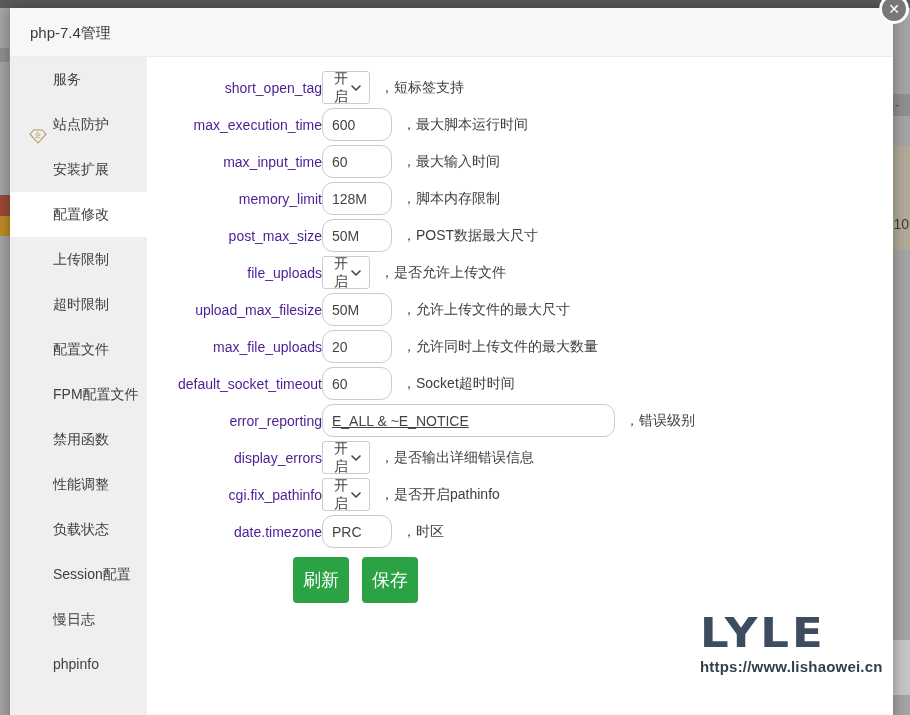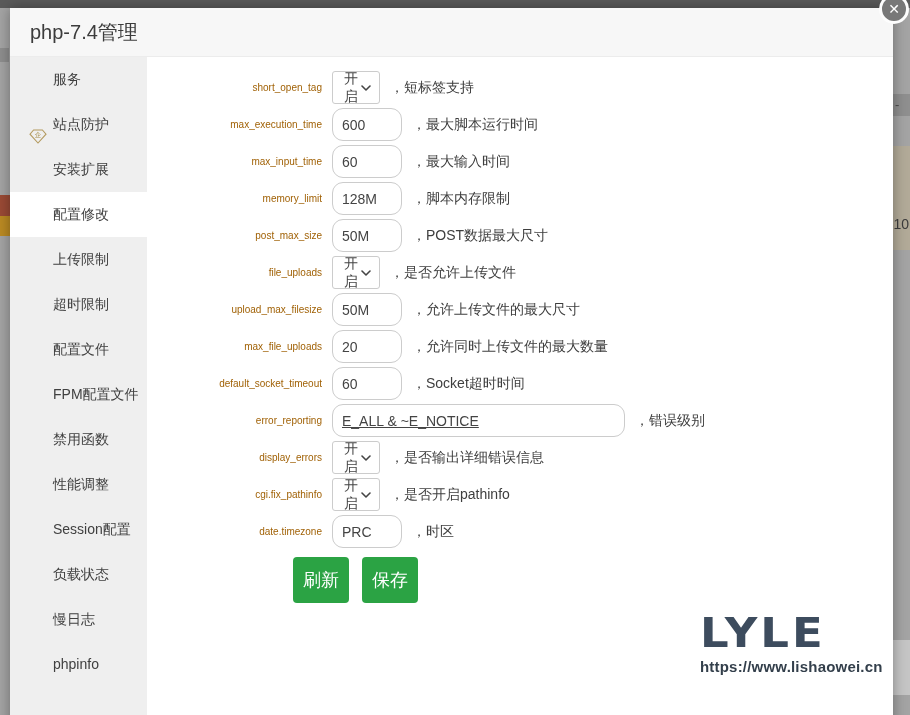--- a/index.html
+++ b/index.html
@@ -15,39 +15,39 @@
   .frag-orange { left:0; top:216px; width:10px; height:20px; background:#bb8a23; }
   .rs-dark { right:0; top:94px; width:17px; height:22px; background:#8f8f8f; color:#4a4a4a; font-size:13px; line-height:22px; padding-left:2px; }
   .rs-tan { right:0; top:146px; width:17px; height:104px; background:#b2aa98; }
   .rs-num { right:1px; top:216px; font-size:14px; color:#3c3c3c; }
   .rs-light { right:0; top:640px; width:17px; height:55px; background:#c5c5c5; }
 
   
   .modal { position:absolute; left:10px; top:8px; width:883px; height:732px;
            background:#fff; border-radius:2px; box-shadow:0 0 14px rgba(0,0,0,.35); }
   .modal-header { height:49px; background:#f7f7f7; border-bottom:1px solid #ececec;
-                  line-height:49px; padding-left:20px; font-size:20px; color:#3c3c3c; }
+                  line-height:49px; padding-left:20px; font-size:15px; color:#3c3c3c; }
   .close-btn { position:absolute; left:869px; top:-14px; width:30px; height:30px;
                border-radius:50%; background:#787878; border:3px solid #fdfdfd;
                color:#fff; text-align:center; line-height:24px; font-size:14px;
                font-weight:bold; cursor:pointer; z-index:5; }
   .modal-body { display:flex; height:682px; }
 
   
   .sidebar { width:137px; flex-shrink:0; background:#efefef; }
   .side-item { height:45px; line-height:45px; padding-left:43px; font-size:14px;
                color:#404040; cursor:pointer; position:relative; white-space:nowrap; }
   .side-item.active { background:#fff; }
   .gem { position:absolute; left:19px; top:15px; display:block; }
 
   
   .content { flex:1; padding-top:14px; position:relative; background:#fff; }
   .row { display:flex; align-items:center; height:33px; margin-bottom:4px; }
-  .lbl { width:175px; text-align:right; margin-right:10px; font-size:10px;
-         color:#a16207; white-space:nowrap; }
+  .lbl { width:175px; text-align:right; font-size:14px;
+         color:#4c1d95; white-space:nowrap; }
   .inp { width:70px; height:33px; border:1px solid #ccc; border-radius:11px;
          padding:0 9px; font-size:14px; color:#444; outline:none;
          font-family:inherit; background:#fff; }
   .inp.wide { width:293px;text-decoration:underline; }
   .sel { width:48px; height:33px; border:1px solid #ccc; border-radius:3px;
          display:flex; align-items:center; padding:0 8px 0 11px; font-size:14px;
          color:#444; cursor:pointer; background:#fff; }
   .sel .chev { margin-left:auto; display:flex; }
   .hint { margin-left:10px; font-size:14px; color:#3e3e3e; white-space:nowrap; }
   .btn-row { margin-top:9px; padding-left:146px; display:flex; gap:13px; }
@@ -93,22 +93,22 @@
           <span>站点防护</span>
         </div>
         <div class="side-item">安装扩展</div>
         <div class="side-item active">配置修改</div>
         <div class="side-item">上传限制</div>
         <div class="side-item">超时限制</div>
         <div class="side-item">配置文件</div>
         <div class="side-item">FPM配置文件</div>
         <div class="side-item">禁用函数</div>
         <div class="side-item">性能调整</div>
+        <div class="side-item">负载状态</div>
         <div class="side-item">Session配置</div>
-        <div class="side-item">负载状态</div>
         <div class="side-item">慢日志</div>
         <div class="side-item">phpinfo</div>
       </div>
 
       <div class="content">
 
         <div class="row">
           <span class="lbl">short_open_tag</span>
           <div class="sel">
             <span>开启</span>

